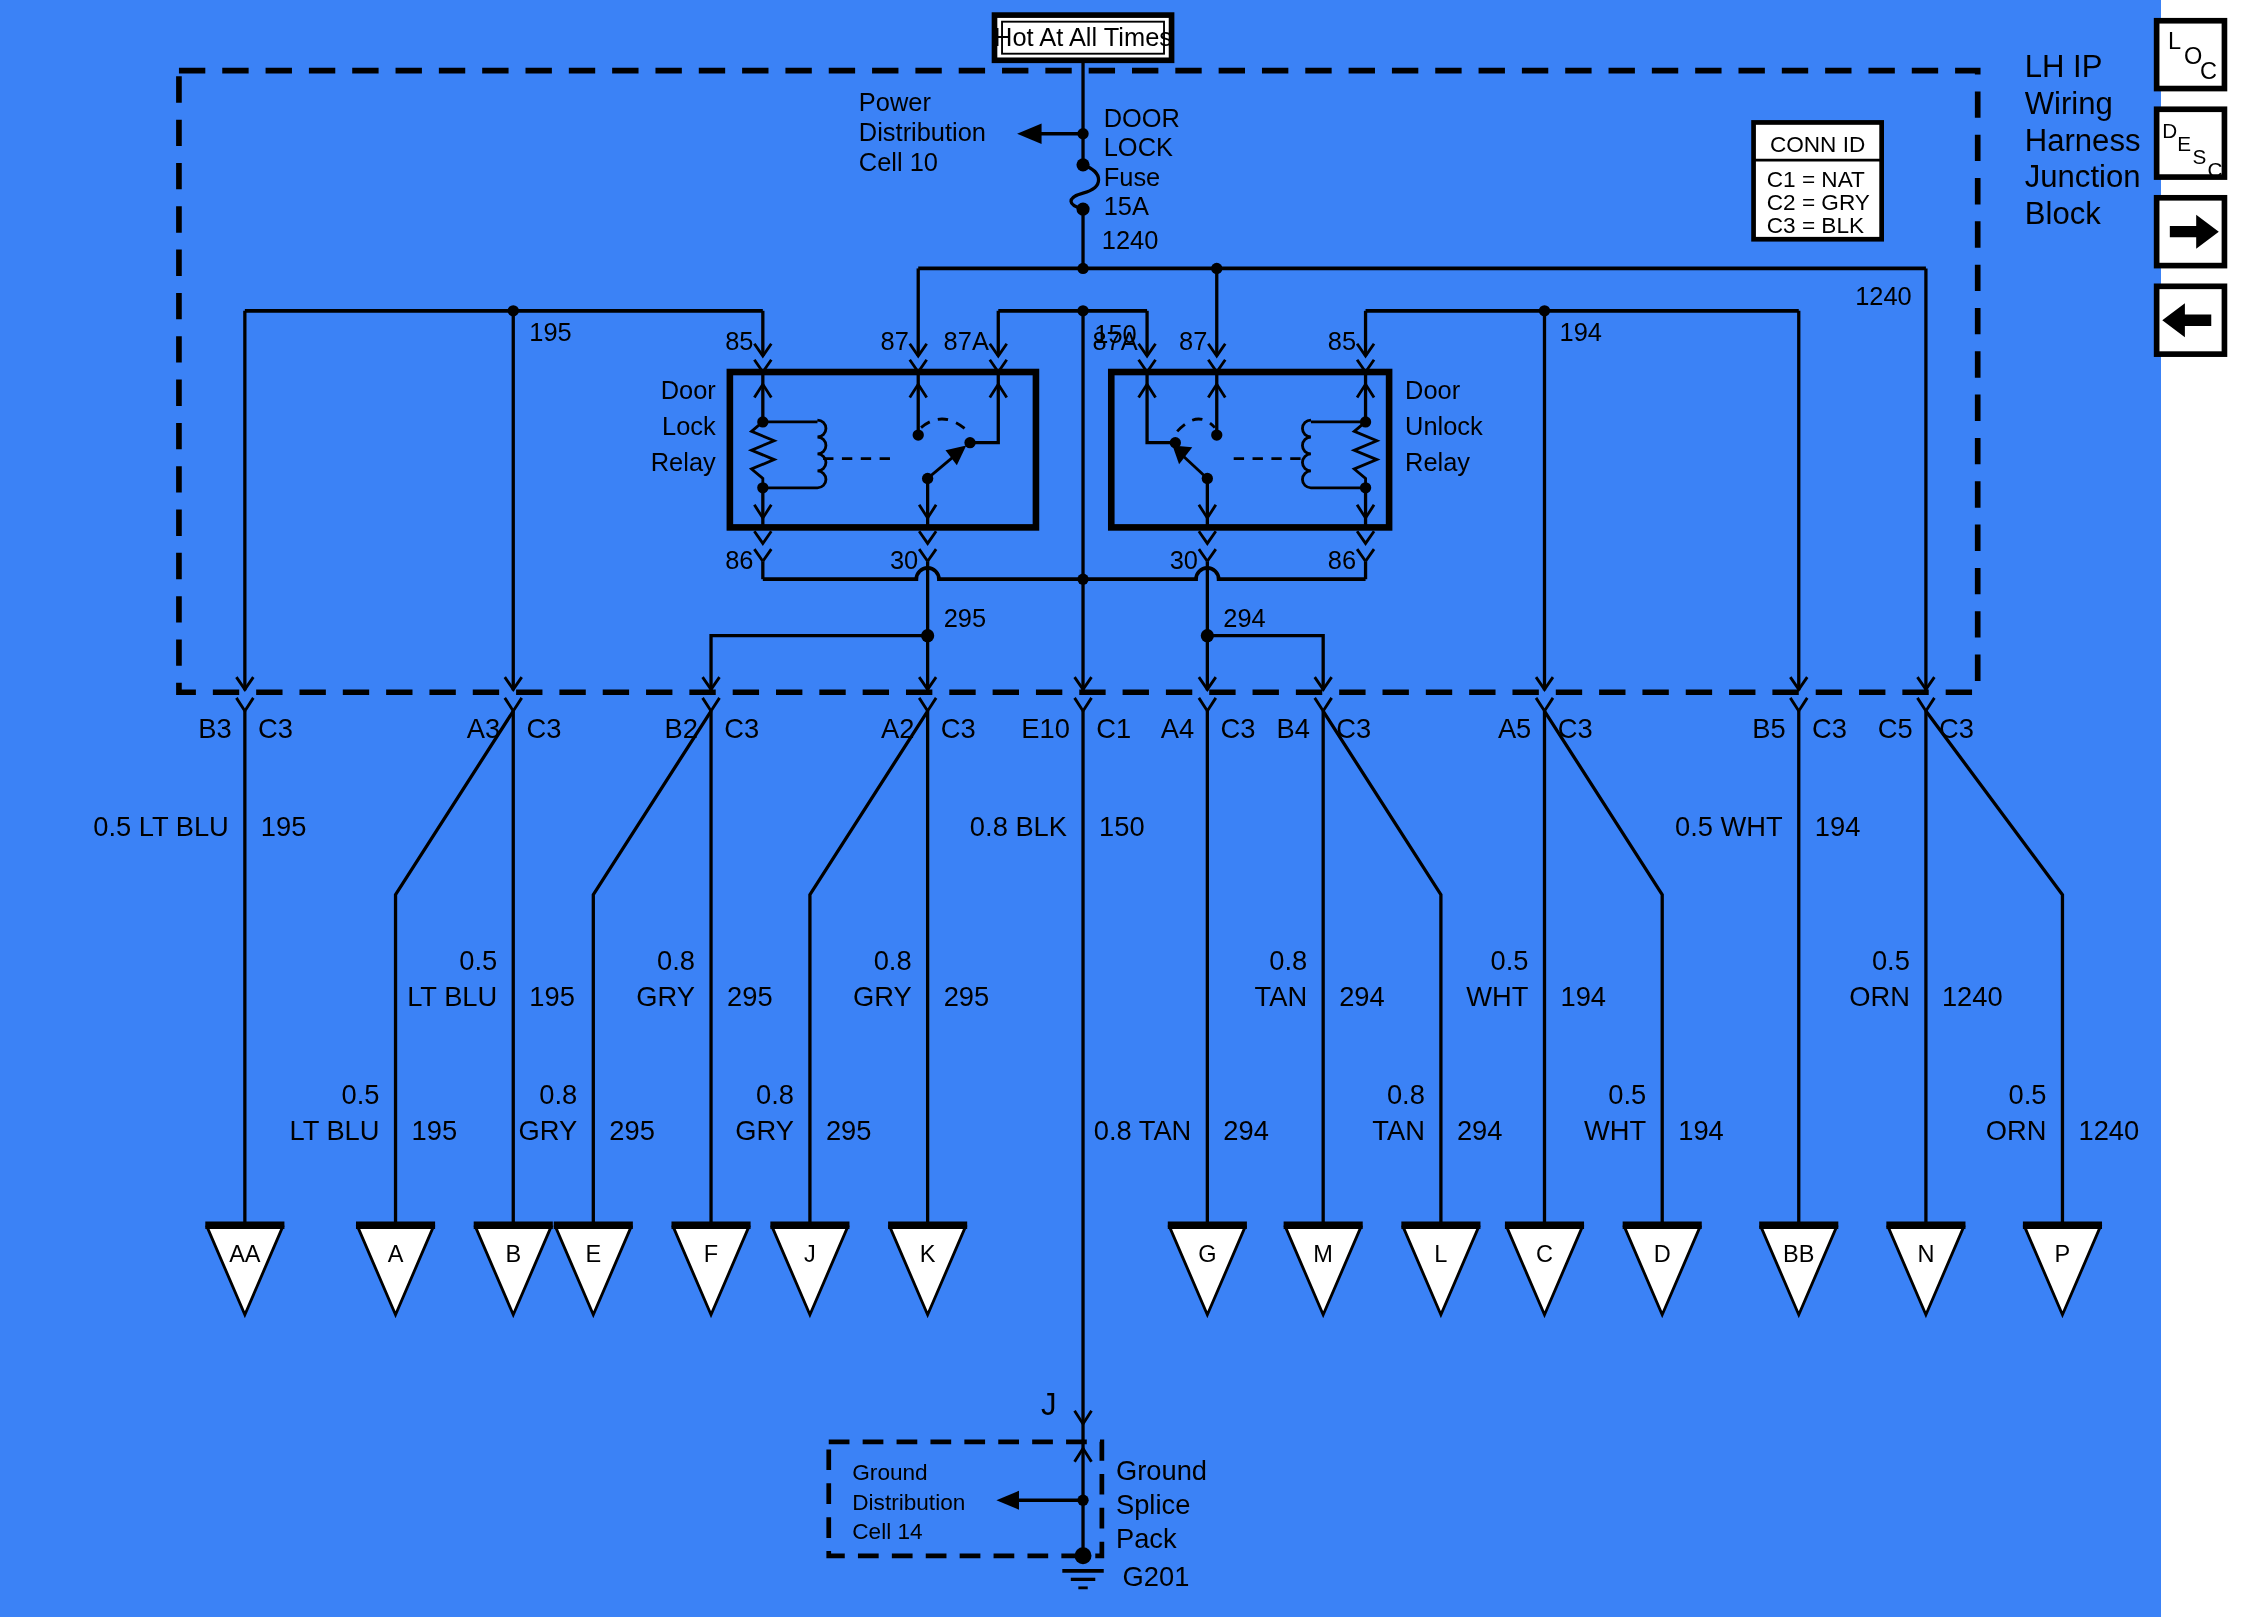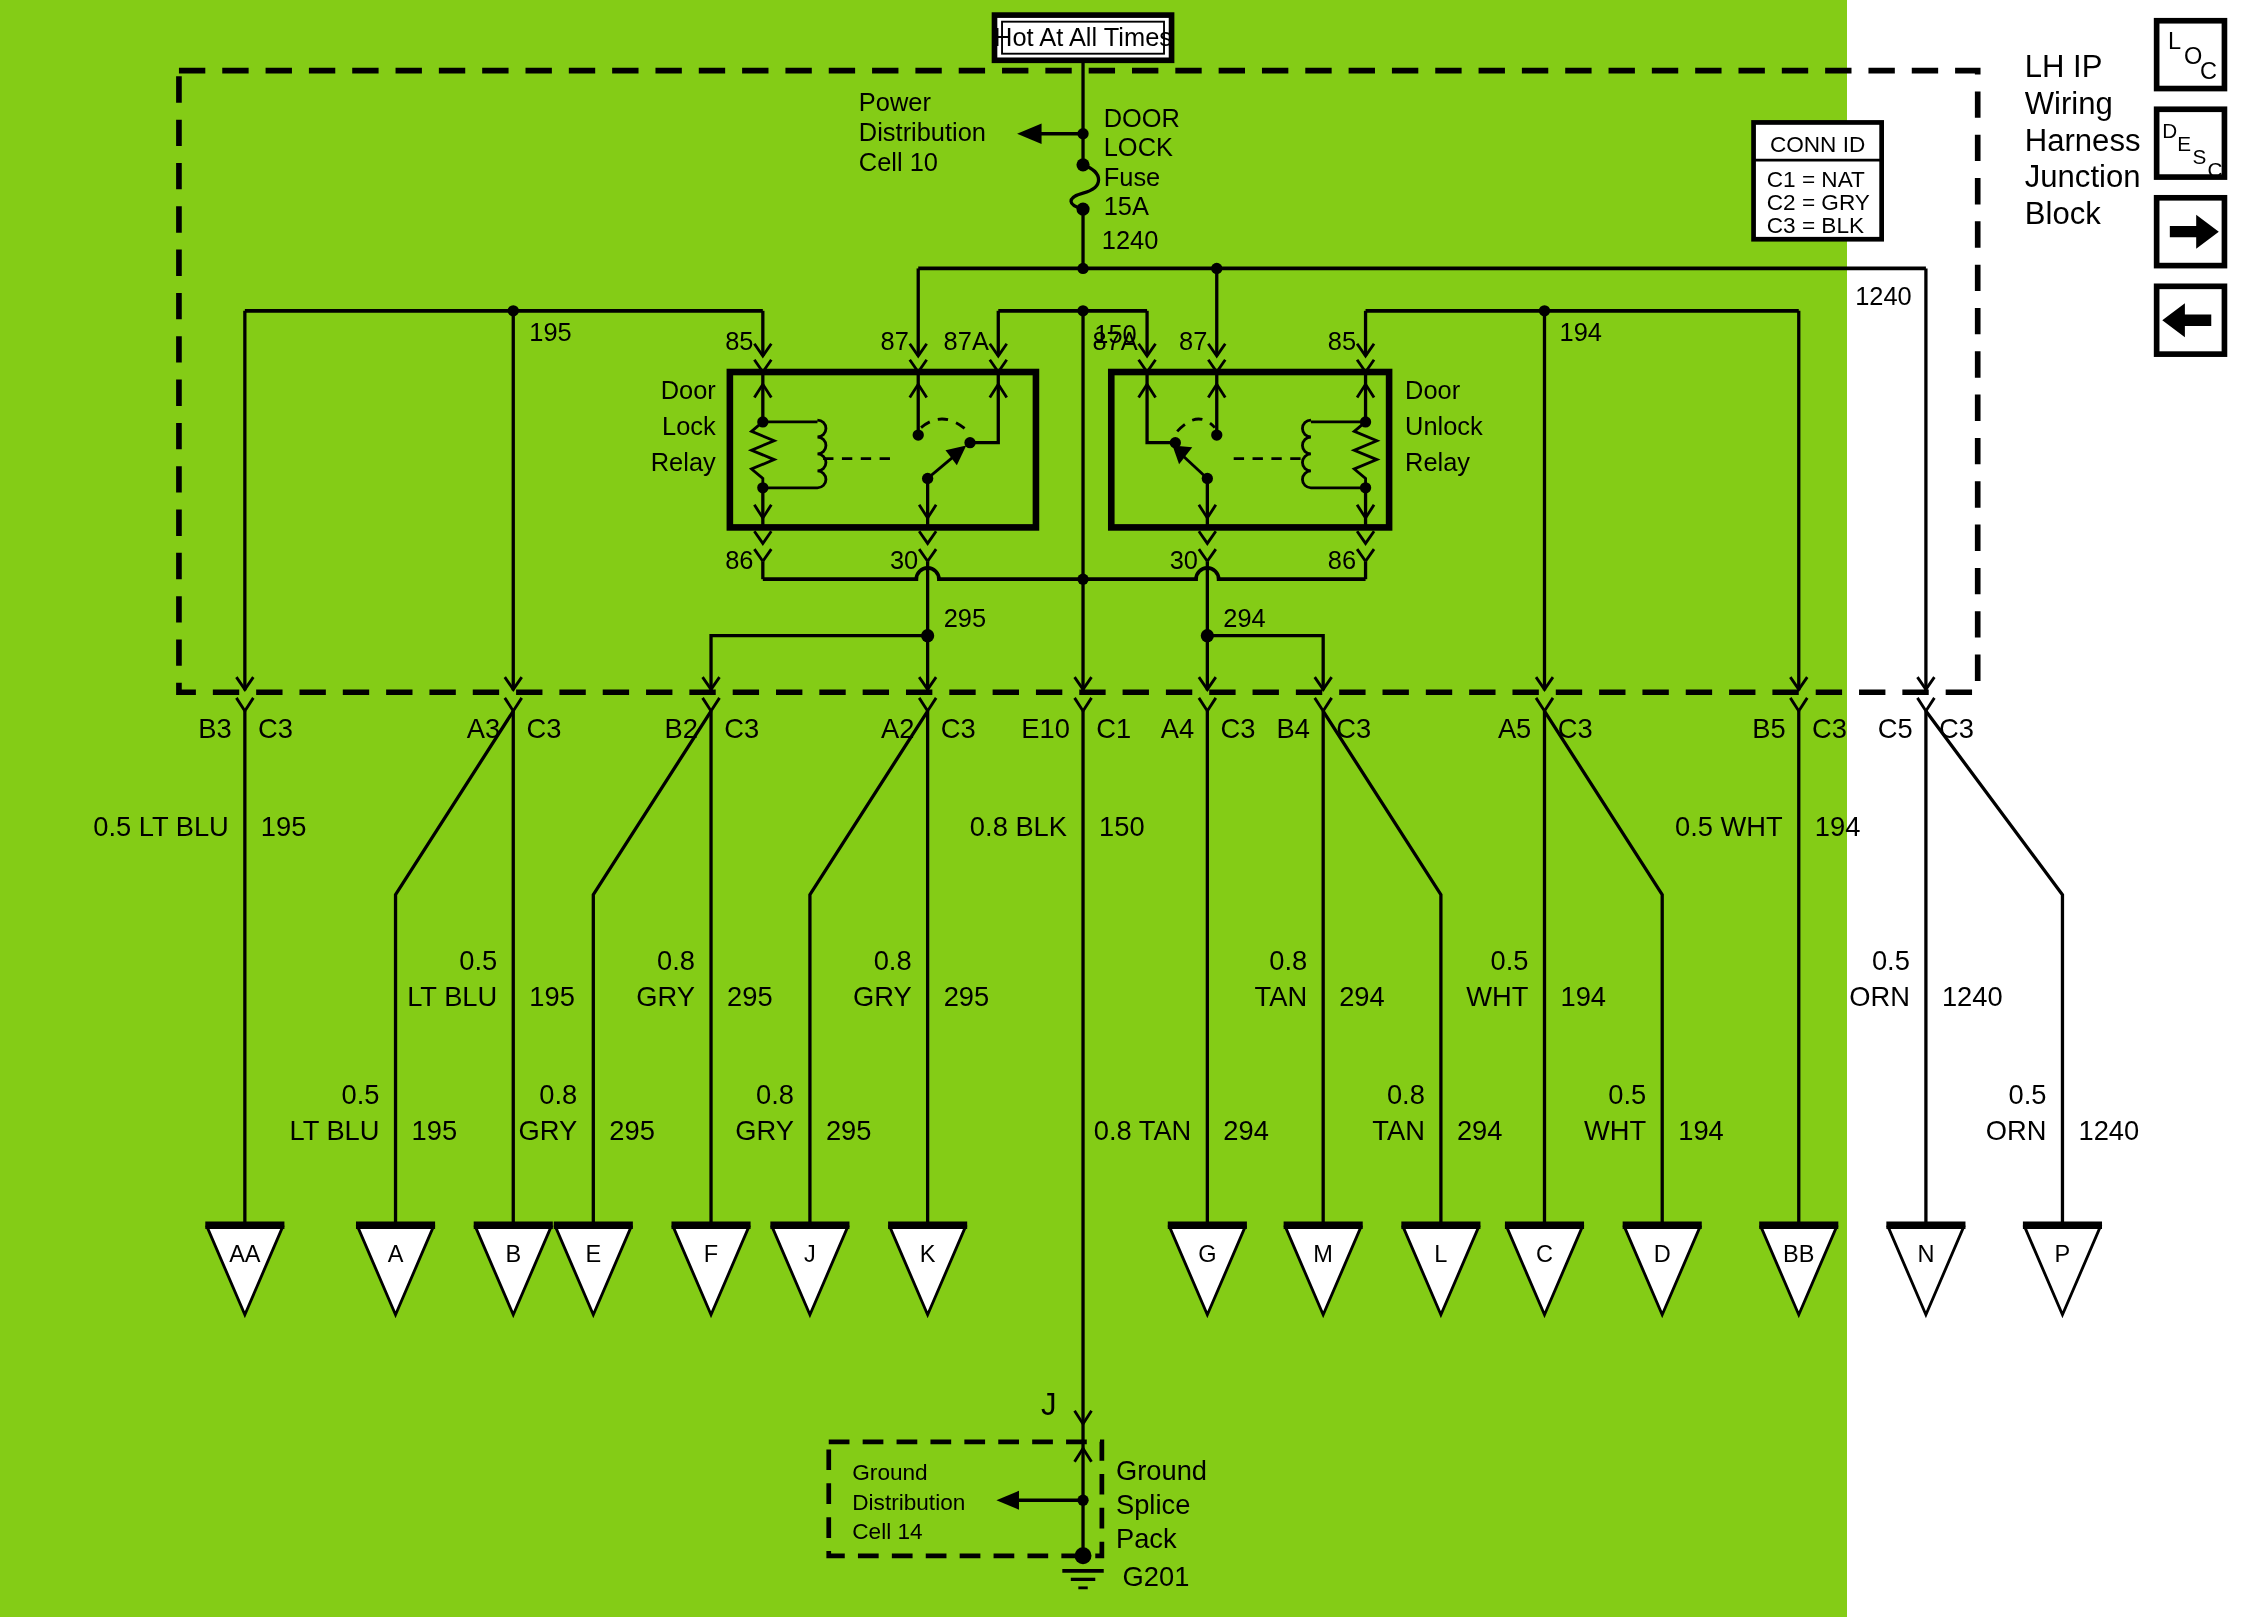--- a/index.html
+++ b/index.html
@@ -1,16 +1,16 @@
 <!DOCTYPE html>
 <html style="font-size:15px"><head>
 <meta charset="utf-8">
 <style>
   html,body{margin:0;padding:0;background:#ffffff;}
-  #stage{position:relative;width:1847px;height:1618px;background:#84cc16;font-family:"Liberation Sans",sans-serif;}
+  #stage{position:relative;width:2161px;height:1618px;background:#3b82f6;font-family:"Liberation Sans",sans-serif;}
   svg{position:absolute;left:0;top:0;}
   svg text{fill:#000;font-family:"Liberation Sans",sans-serif;}
   .wire{stroke:#000;stroke-width:3.5;fill:none;}
   .bus{stroke:#000;stroke-width:4;fill:none;}
   .thin{stroke:#000;stroke-width:3;fill:none;}
   .dashline{stroke:#000;stroke-width:6;fill:none;stroke-dasharray:28 18;}
   .dashsmall{stroke:#000;stroke-width:5;fill:none;stroke-dasharray:22 14;}
   .relaybox{stroke:#000;stroke-width:7;fill:none;}
   .dashlink{stroke:#000;stroke-width:3;fill:none;stroke-dasharray:11 9;}
   .dot{fill:#000;stroke:none;}

